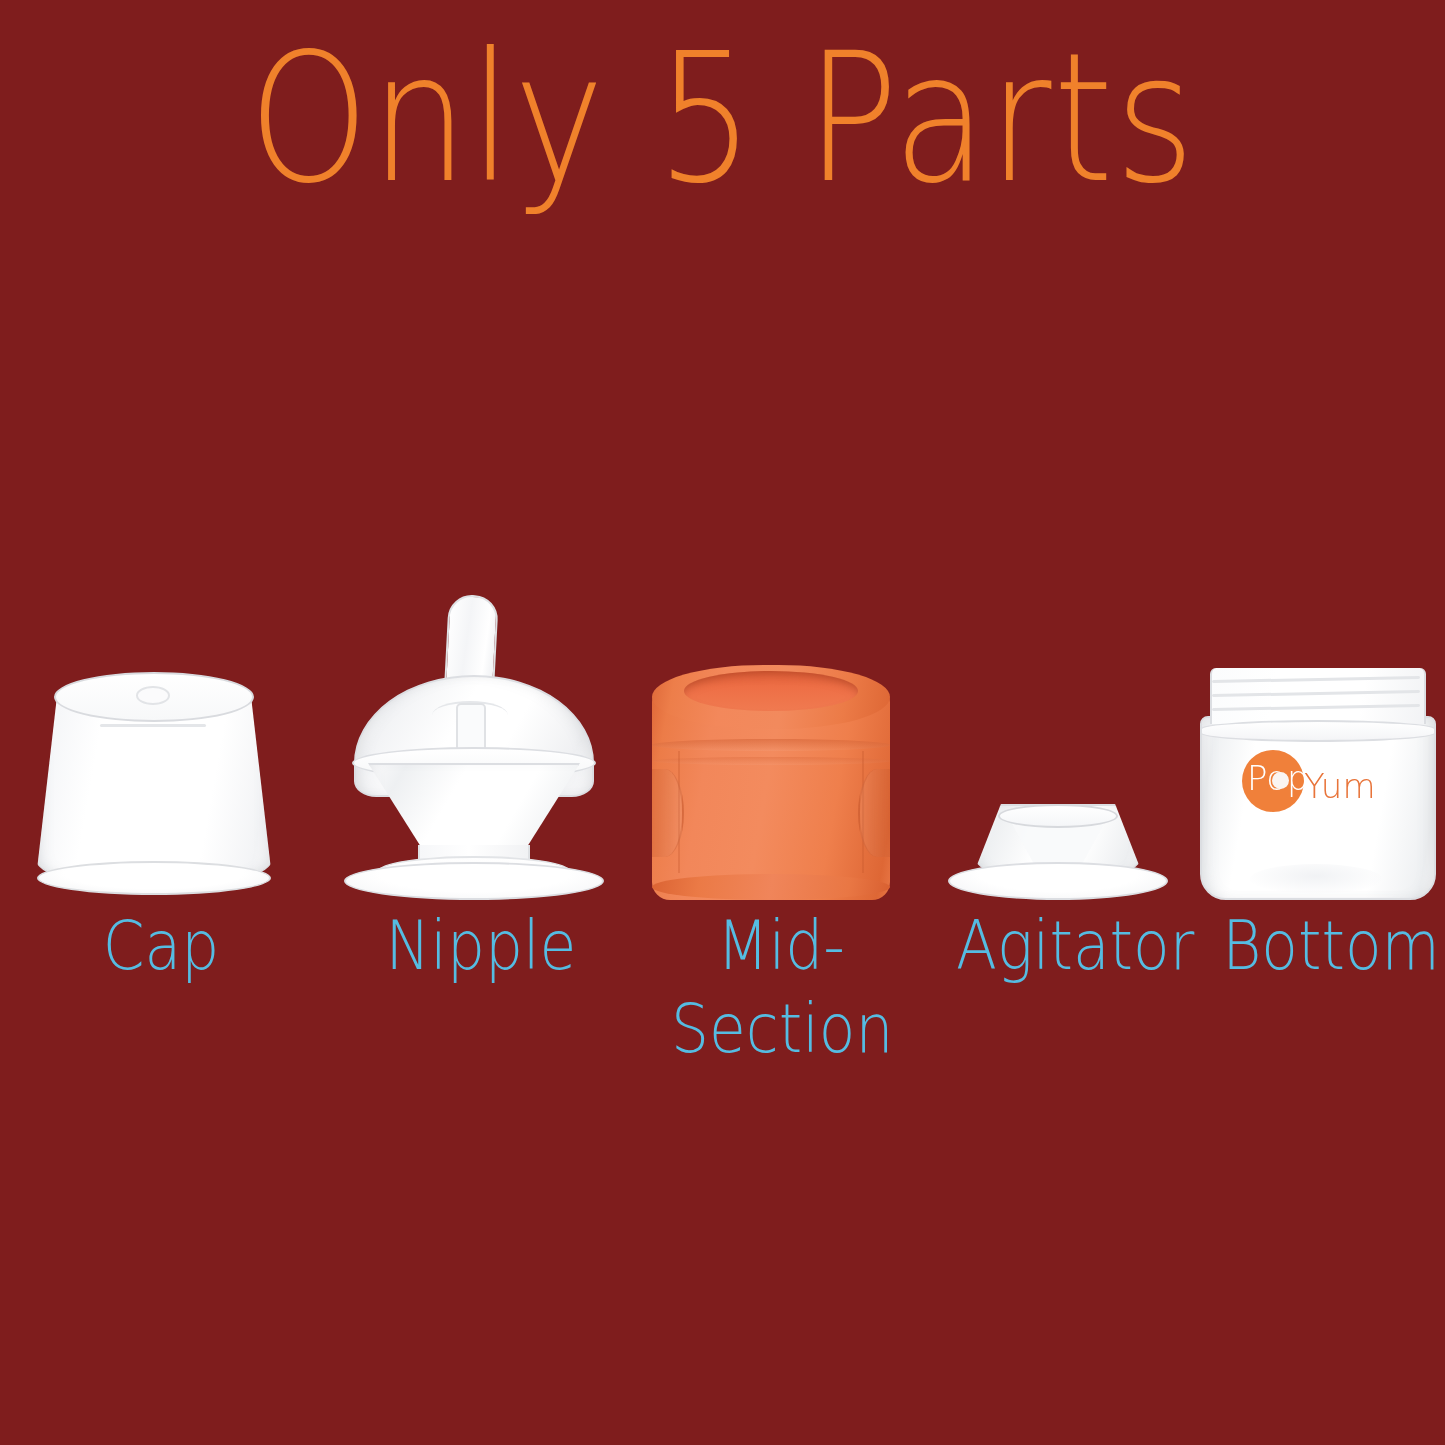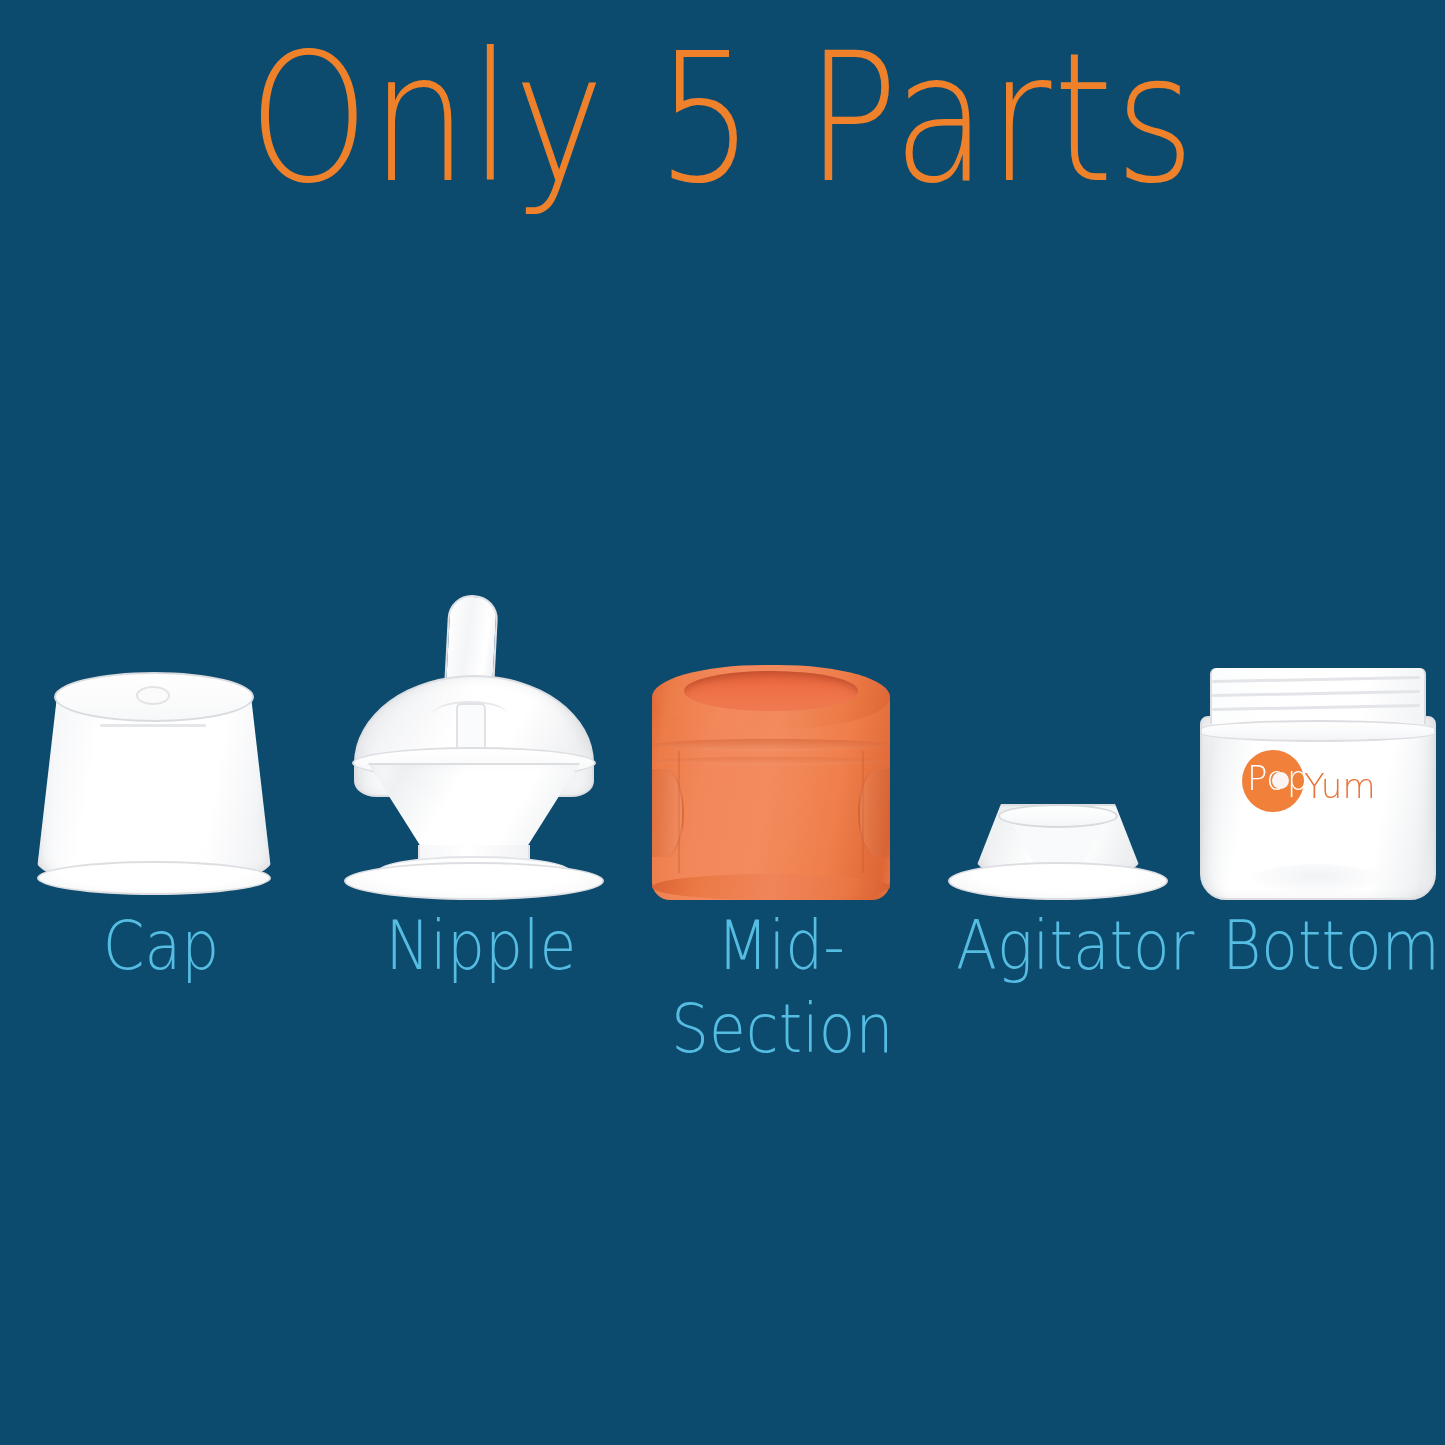--- a/index.html
+++ b/index.html
@@ -11,21 +11,21 @@
     width: 1445px;
     height: 1445px;
     font-family: "Liberation Sans", sans-serif;
     overflow: hidden;
     position: relative;
   }
 
   #infographic {
     position: absolute;
     inset: 0;
-    background: #0c4a6e;
+    background: #7f1d1d;
   }
 
   
   .title {
     position: absolute;
     top: 28px;
     left: 0;
     width: 1445px;
     text-align: center;
     color: #F0812B;

